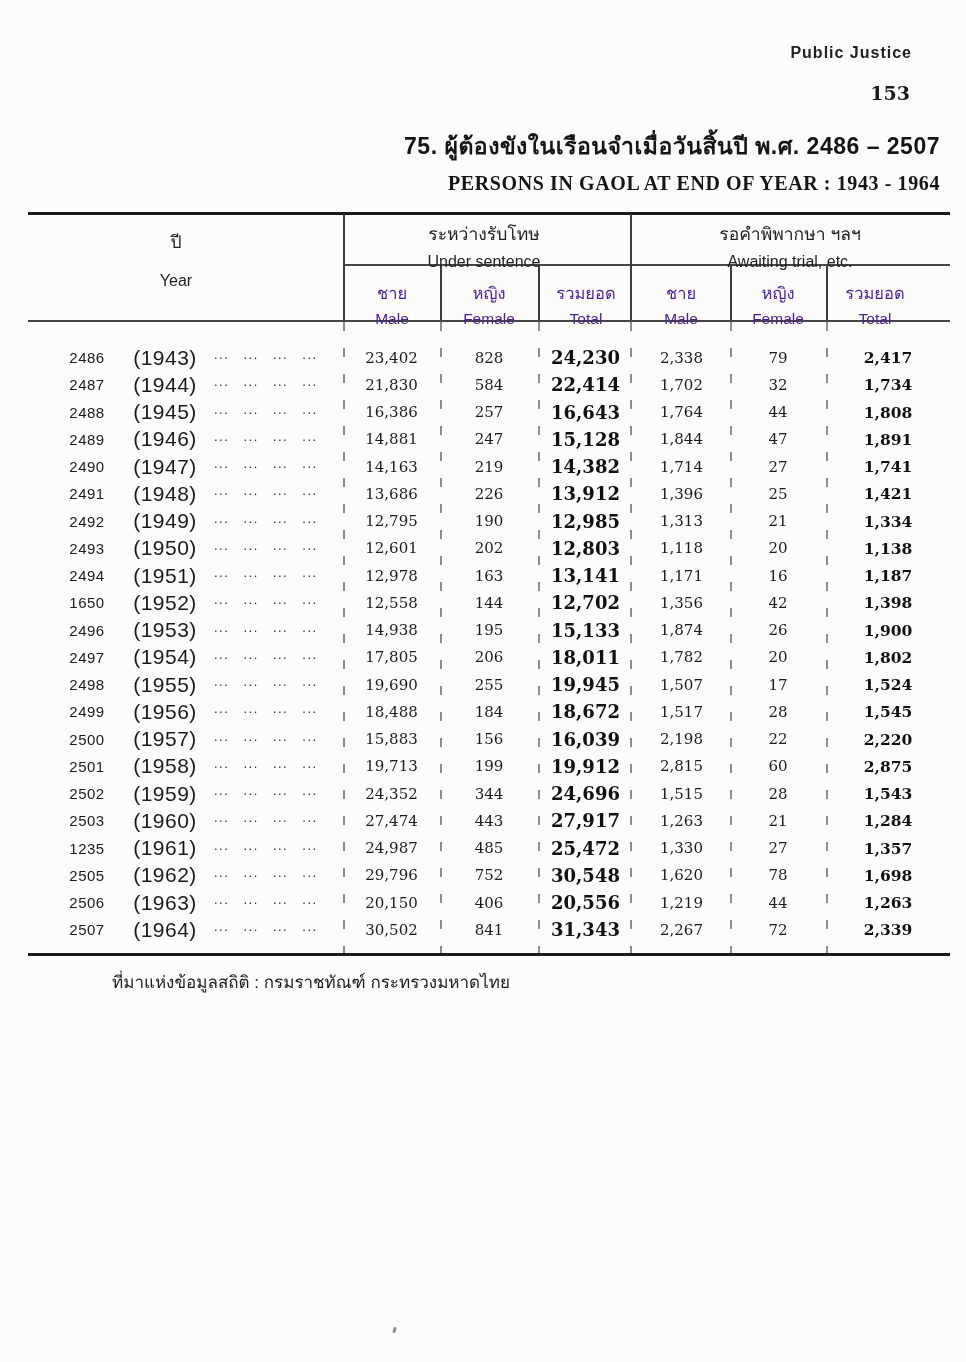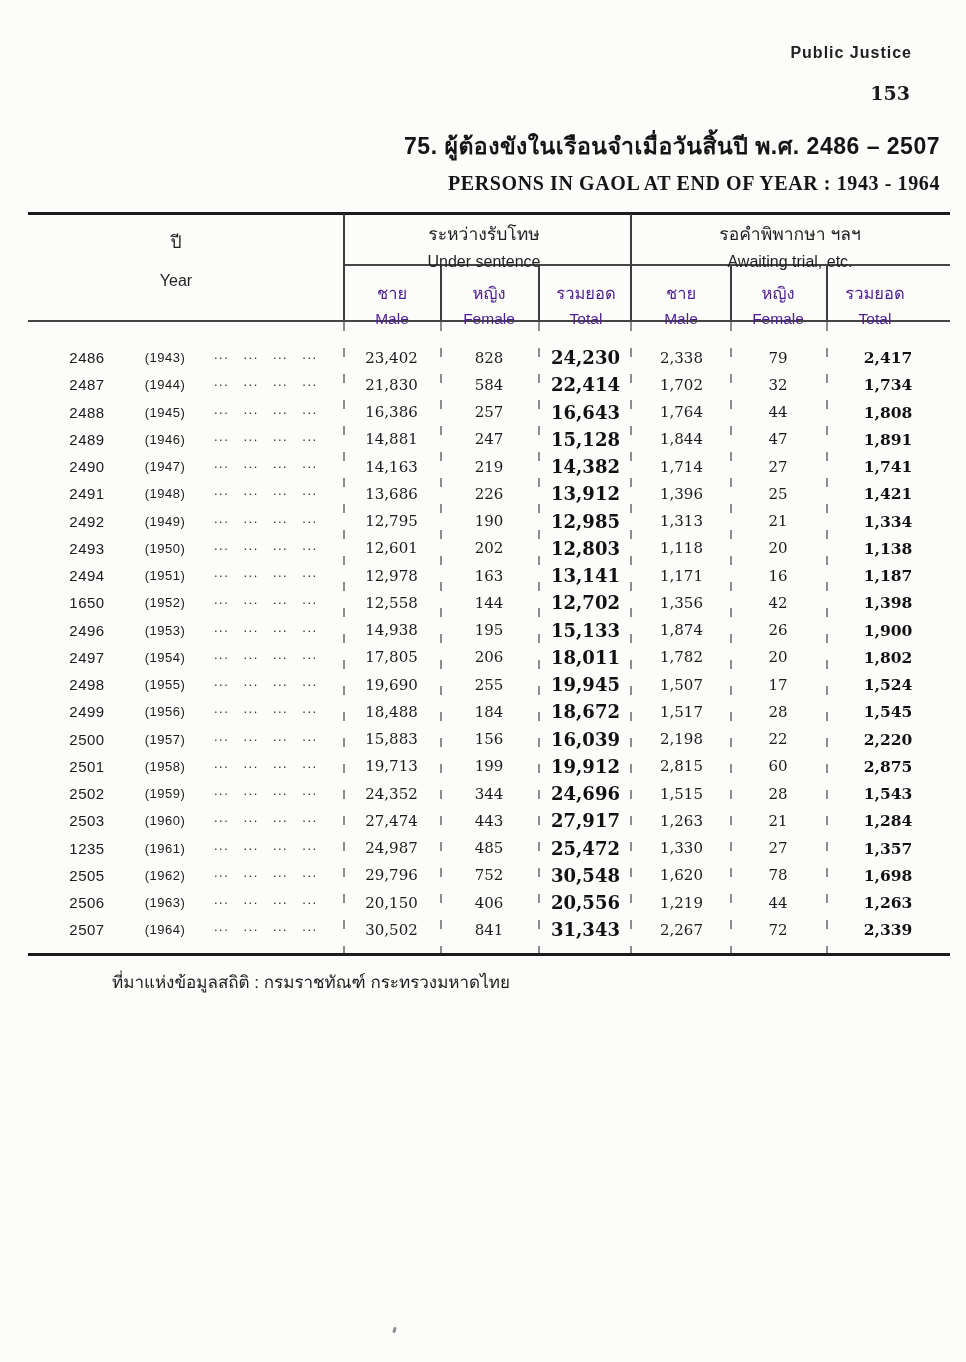--- a/index.html
+++ b/index.html
@@ -83,21 +83,21 @@
 
   
   .tbody { position: absolute; left: 28px; top: 344px; width: 922px; }
   .row { display: flex; align-items: center; height: 27.25px; }
   .cell { text-align: center; font-family: "DejaVu Serif", serif; font-size: 15px; color: #1b1b1b; }
   .c-year { width: 315px; display: flex; align-items: center; text-align: left;
             font-family: "Liberation Sans", sans-serif; }
   .c-year .be { display: inline-block; width: 62px; margin-left: 28px; text-align: center;
                 font-size: 15px; letter-spacing: 0.5px; }
   .c-year .ce { display: inline-block; width: 70px; margin-left: 12px; text-align: center;
-                font-size: 13px; letter-spacing: 0.5px; }
+                font-size: 21px; letter-spacing: 0.5px; }
   .c-year .dots { flex: 1; margin-left: 14px; margin-right: 16px; overflow: hidden;
                   white-space: nowrap; font-size: 13px; letter-spacing: 1.5px;
                   word-spacing: 9px; color: #2c2c2c; position: relative; top: -3px; }
   .c1 { width: 97px; }
   .c2 { width: 98px; }
   .c3 { width: 95px; font-weight: 700; font-size: 18px; color: #111; }
   .c4 { width: 97px; }
   .c5 { width: 96px; }
   .c6 { width: 124px; font-weight: 700; font-size: 15.5px; color: #111; }
 

